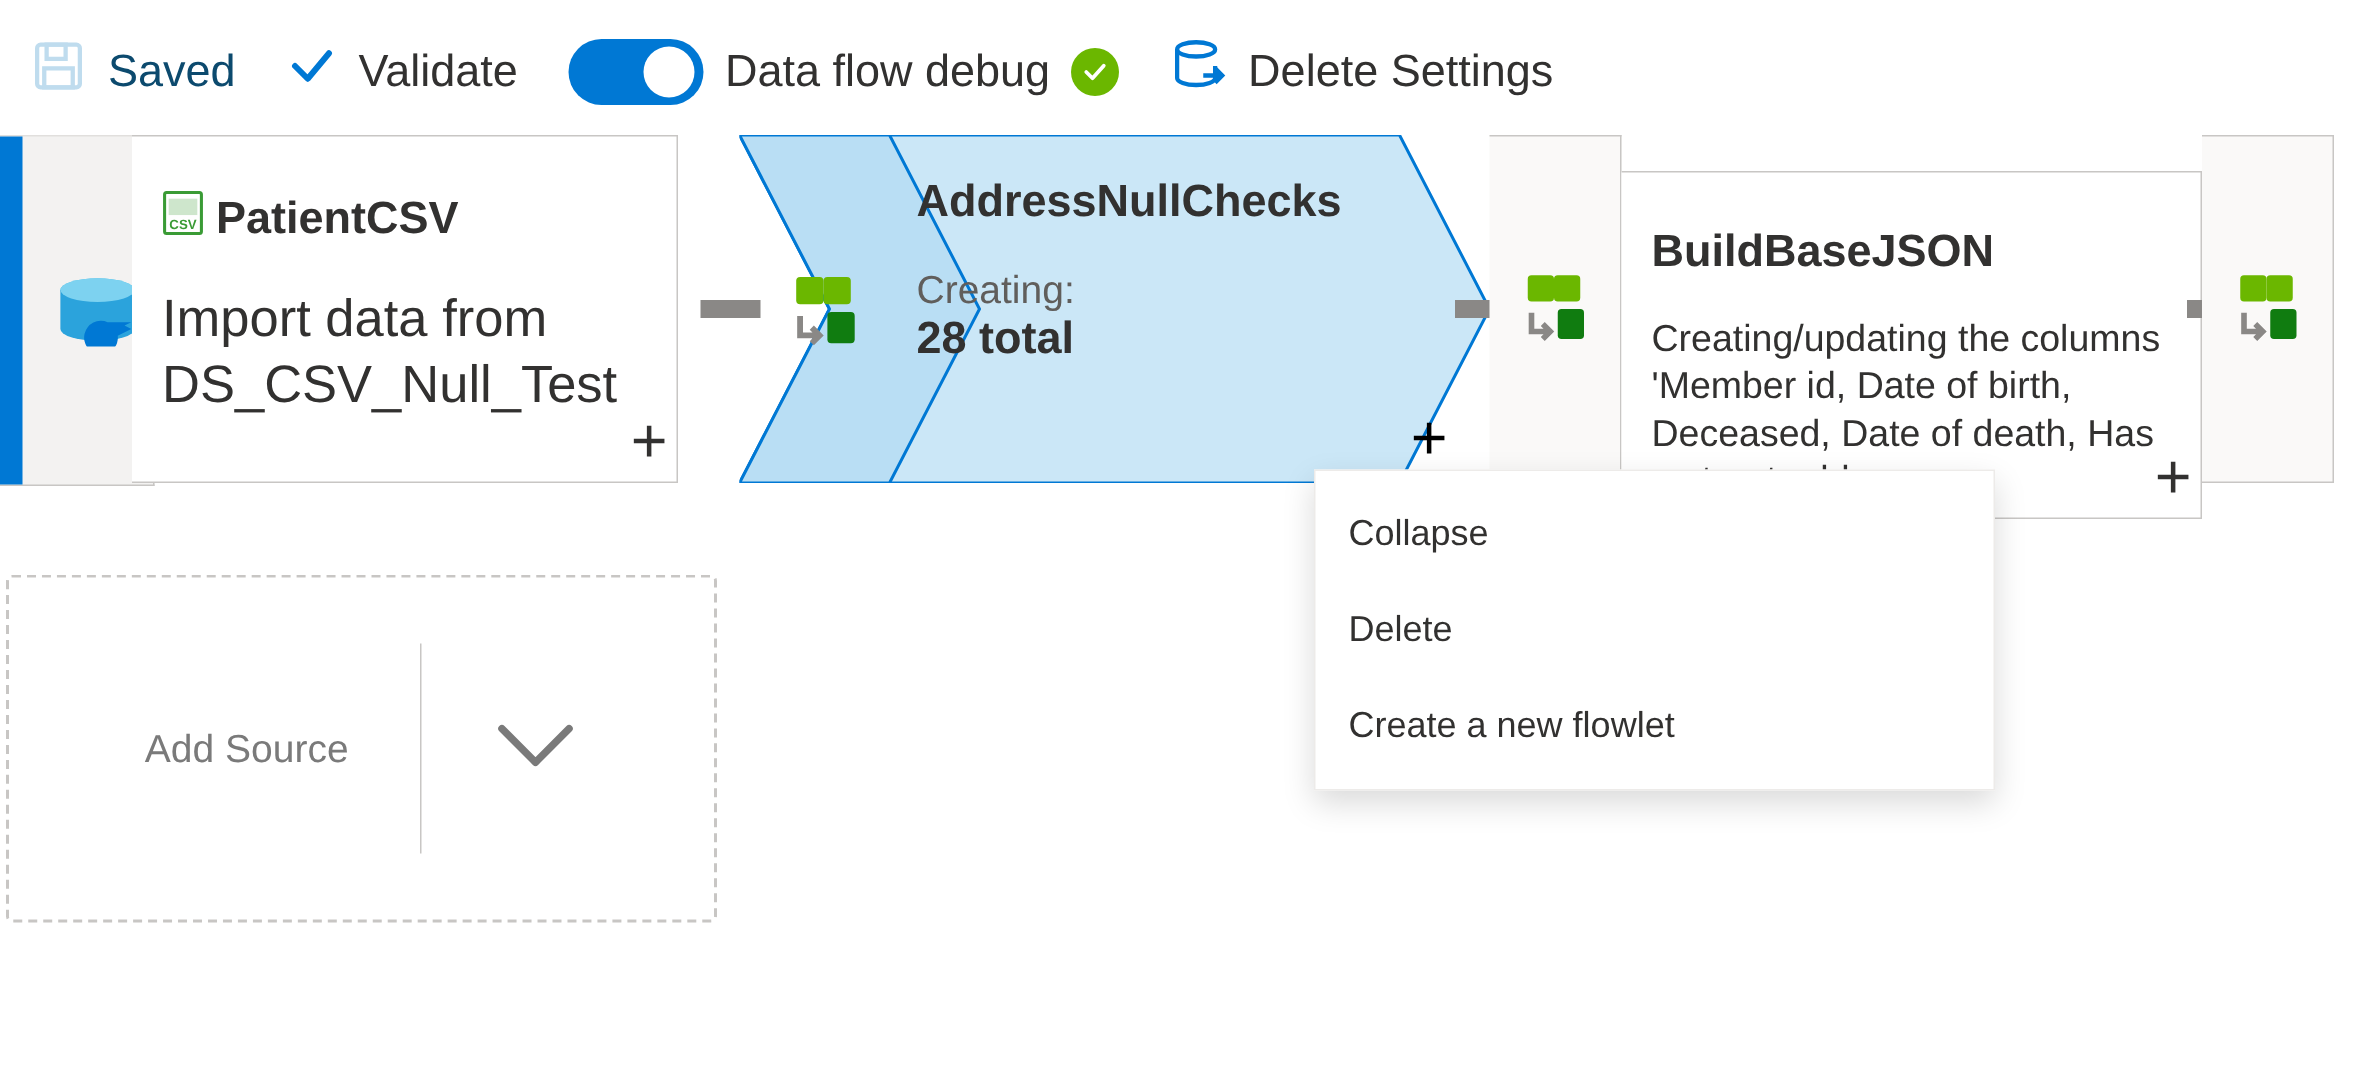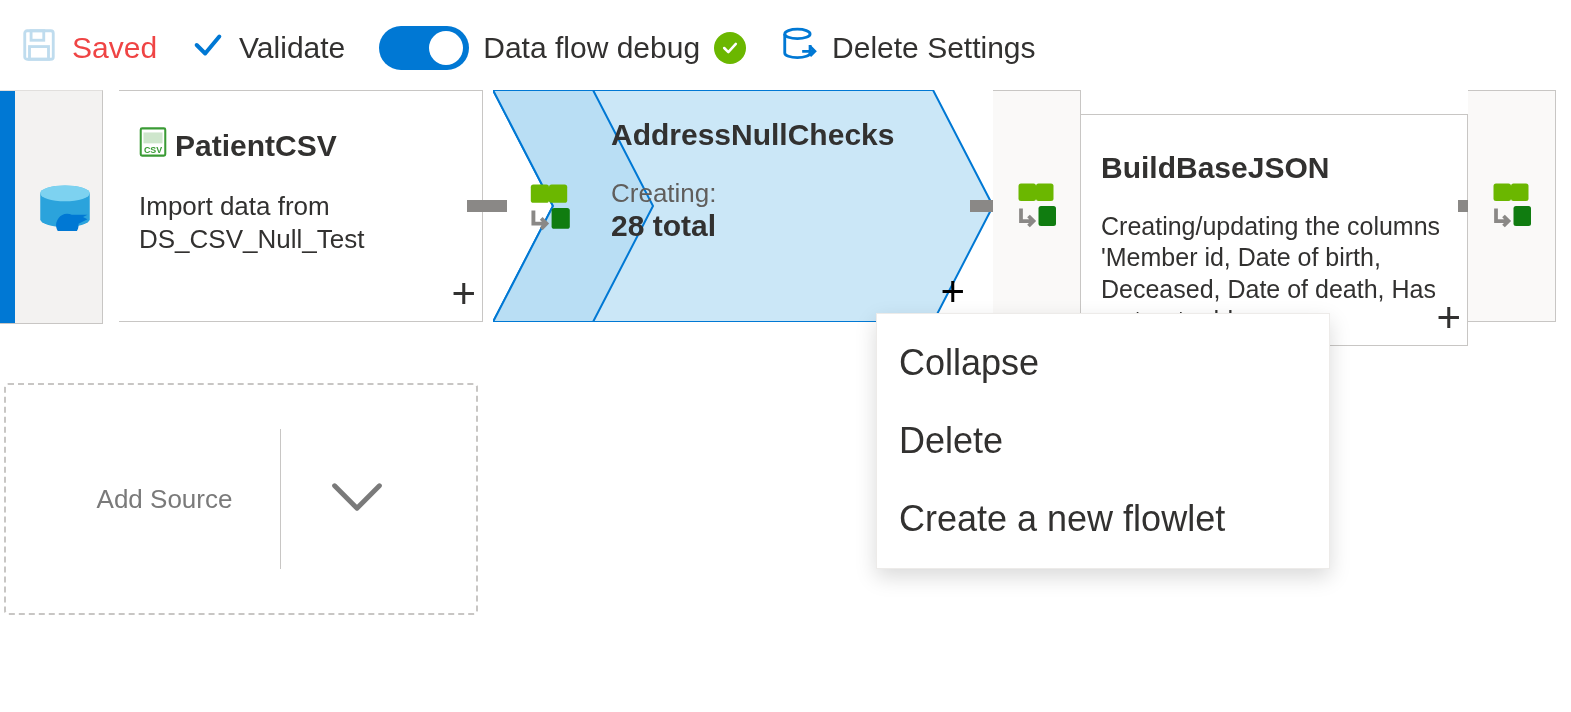--- a/index.html
+++ b/index.html
@@ -19,21 +19,21 @@
     top: 18px;
     left: 20px;
     height: 60px;
     display: flex;
     align-items: center;
     gap: 34px;
     font-size: 30px;
     color: #323130;
   }
   .tb-group { display: flex; align-items: center; gap: 14px; }
-  .saved-label { color: #ef4444; }
+  .saved-label { color: #0c4a6e; }
 
   .toggle {
     width: 90px; height: 44px; border-radius: 22px;
     background: #0078d4; position: relative;
   }
   .toggle-knob {
     position: absolute; top: 5px; right: 6px;
     width: 34px; height: 34px; border-radius: 50%;
     background: #ffffff;
   }
@@ -83,21 +83,21 @@
   .node-title {
     font-size: 30px;
     font-weight: 600;
     color: #323130;
     display: flex;
     align-items: center;
     gap: 8px;
   }
   .node-desc {
     margin-top: 26px;
-    font-size: 26px;
+    font-size: 35px;
     color: #323130;
     line-height: 1.25;
   }
 
   
   .arrow-node {
     position: absolute;
     top: 0;
     height: 232px;
   }
@@ -137,21 +137,21 @@
     background: #faf9f8;
     box-sizing: border-box;
   }
   .xform-icon {
     position: absolute;
     top: 90px; left: 18px;
     width: 50px; height: 50px;
   }
 
   
-  .node-patient { left: 119px; width: 364px; border-left: none; }
+  .node-patient { left: 88px; width: 364px; border-left: none; }
 
   .arrow-address { left: 493px; width: 500px; }
   .plus2 { left: 993px; }
   .node-build { left: 1081px; width: 387px; border-left: none; padding-right: 14px; margin-top: 24px; }
   .plus3 { left: 1468px; }
 
   
   .inner-plus {
     position: absolute; right: 6px; bottom: 6px;
     font-size: 42px; font-weight: 300; color: #323130; line-height: 1;
@@ -182,21 +182,21 @@
     top: 223px; left: 876px;
     width: 452px;
     background: #ffffff;
     border: 1px solid #edebe9;
     box-shadow: 0 8px 20px rgba(0,0,0,0.15);
     display: flex;
     flex-direction: column;
     padding: 10px 0;
   }
   .ctx-item {
-    font-size: 36px;
+    font-size: 24px;
     color: #323130;
     padding: 18px 22px;
   }
 
 </style>
 </head>
 <body>
 
 <div class="toolbar">
   <div class="tb-group">

